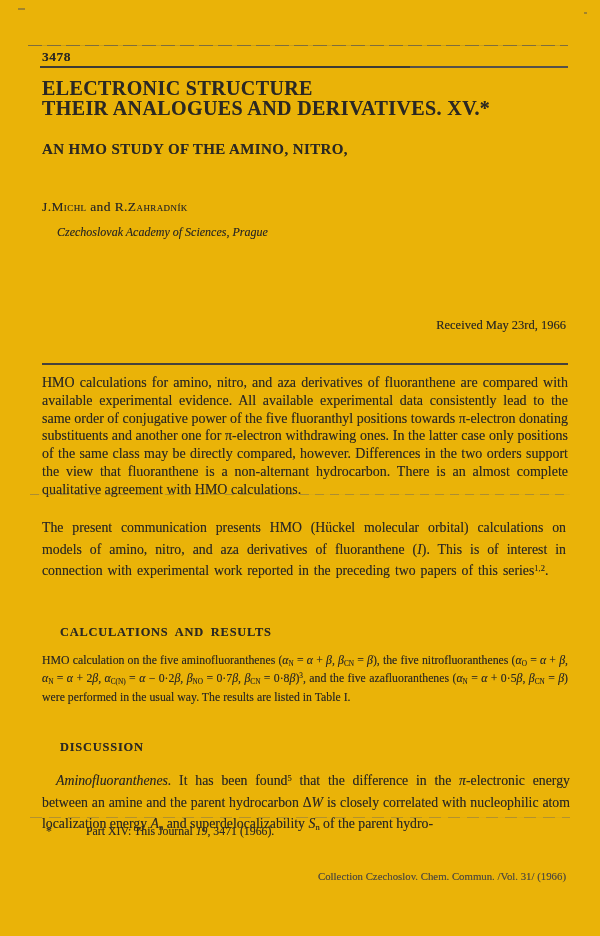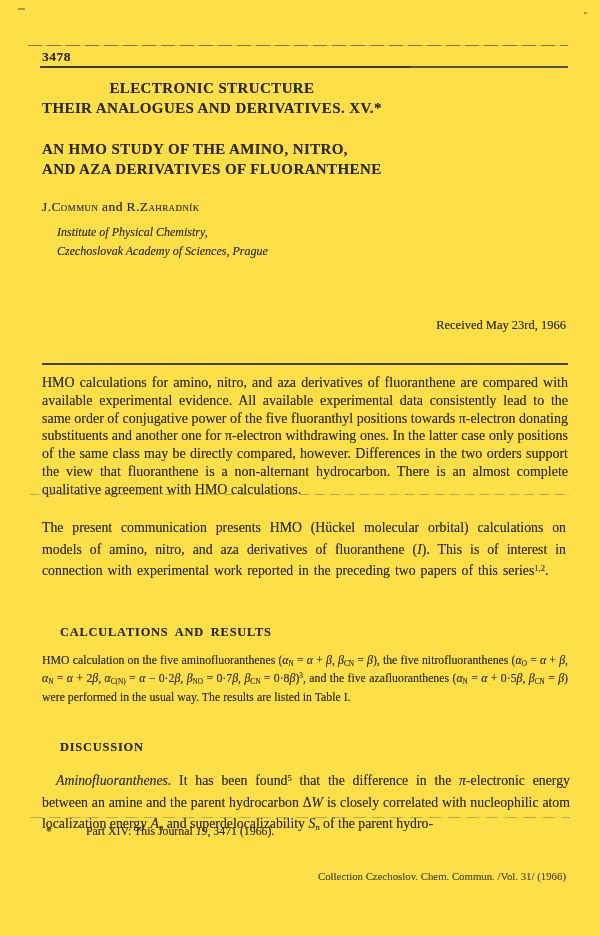--- a/index.html
+++ b/index.html
@@ -1,20 +1,20 @@
 <!DOCTYPE html>
 <html><head>
 <meta charset="utf-8">
 <style>
   html,body{margin:0;padding:0;background:#e8e6e1;}
   .page{
     position:relative;
     width:600px;height:936px;
     margin:0 auto;
-    background:#fde047;
+    background:#eab308;
     font-family:"Liberation Serif","DejaVu Serif",serif;
     color:#2b2823;
     overflow:hidden;
   }
   .ink{ text-shadow:0 0 0.5px rgba(43,40,35,0.45); }
 
   .rule{ position:absolute; }
   .rule-top-thin{
     left:28px;top:45px;width:540px;height:1px;
     background:repeating-linear-gradient(90deg, rgba(90,86,78,0.75) 0 14px, rgba(90,86,78,0.2) 14px 19px);
@@ -35,21 +35,21 @@
     left:30px;top:817px;width:540px;height:1px;
     background:repeating-linear-gradient(90deg, rgba(110,105,95,0.45) 0 12px, rgba(110,105,95,0.07) 12px 19px);
   }
 
   .page-number{
     position:absolute;left:42px;top:49px;
     font-size:13.5px;font-weight:bold;letter-spacing:0.5px;
   }
   .title{
     position:absolute;left:42px;top:79px;
-    font-size:15px;font-weight:bold;line-height:19.6px;letter-spacing:0.4px;text-align:center;
+    font-size:20px;font-weight:bold;line-height:19.6px;letter-spacing:0.4px;
   }
   .subtitle{
     position:absolute;left:42px;top:140px;
     font-size:15px;font-weight:bold;line-height:19.6px;letter-spacing:0.4px;font-family:Liberation Serif, serif;
   }
   .authors{
     position:absolute;left:42px;top:199px;
     font-size:13.5px;letter-spacing:0.4px;
   }
   .seg-sc{ font-variant:small-caps; }
@@ -115,27 +115,25 @@
   <div class="page-number ink">3478</div>
   <div class="rule rule-top-thick"></div>
 
   <div class="title ink">
     <div>ELECTRONIC STRUCTURE</div>
     <div>THEIR ANALOGUES AND DERIVATIVES. XV.*</div>
   </div>
 
   <div class="subtitle ink">
     <div>AN HMO STUDY OF THE AMINO, NITRO,</div>
-    <div>AND AZA DERIVATIVES OF FLUORANTHENE</div>
   </div>
 
-  <div class="authors ink"><span class="seg-sc">J.Commun</span> and <span class="seg-sc">R.Zahradník</span></div>
+  <div class="authors ink"><span class="seg-sc">J.Michl</span> and <span class="seg-sc">R.Zahradník</span></div>
 
   <div class="affiliation ink">
-    <div>Institute of Physical Chemistry,</div>
     <div>Czechoslovak Academy of Sciences, Prague</div>
   </div>
 
   <div class="received ink">Received May 23rd, 1966</div>
 
   <div class="rule rule-abstract-top"></div>
   <div class="abstract ink">HMO calculations for amino, nitro, and aza derivatives of fluoranthene are compared with available experimental evidence. All available experimental data consistently lead to the same order of conjugative power of the five fluoranthyl positions towards π-electron donating substituents and another one for π-electron withdrawing ones. In the latter case only positions of the same class may be directly compared, however. Differences in the two orders support the view that fluoranthene is a non-alternant hydrocarbon. There is an almost complete qualitative agreement with HMO calculations.</div>
   <div class="rule rule-abstract-bottom"></div>
 
   <div class="intro ink">The present communication presents HMO (Hückel molecular orbital) calculations on models of amino, nitro, and aza derivatives of fluoranthene (<span class="seg-i">I</span>). This is of interest in connection with experimental work reported in the preceding two papers of this series<sup>1,2</sup>.</div>

